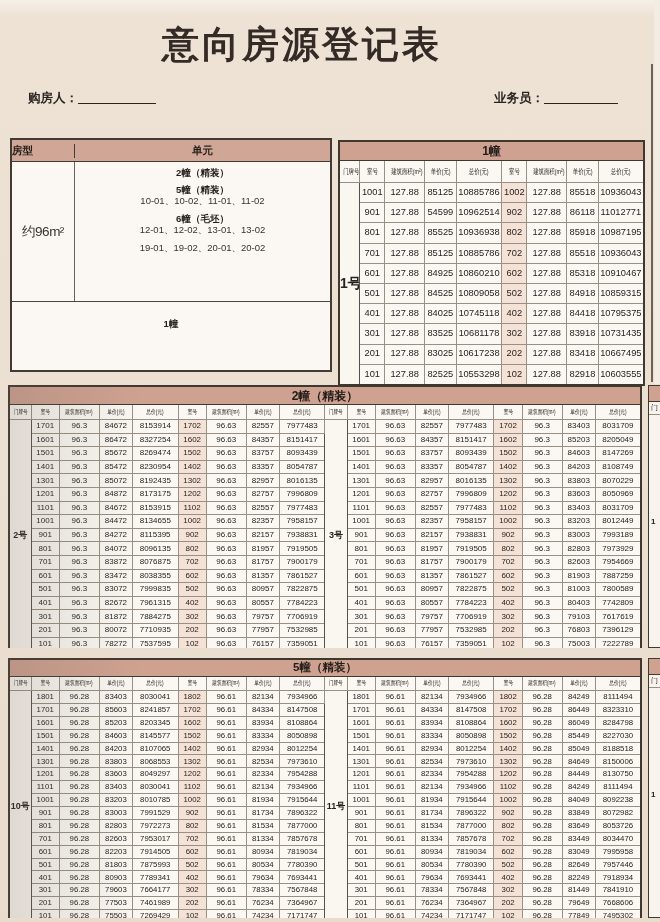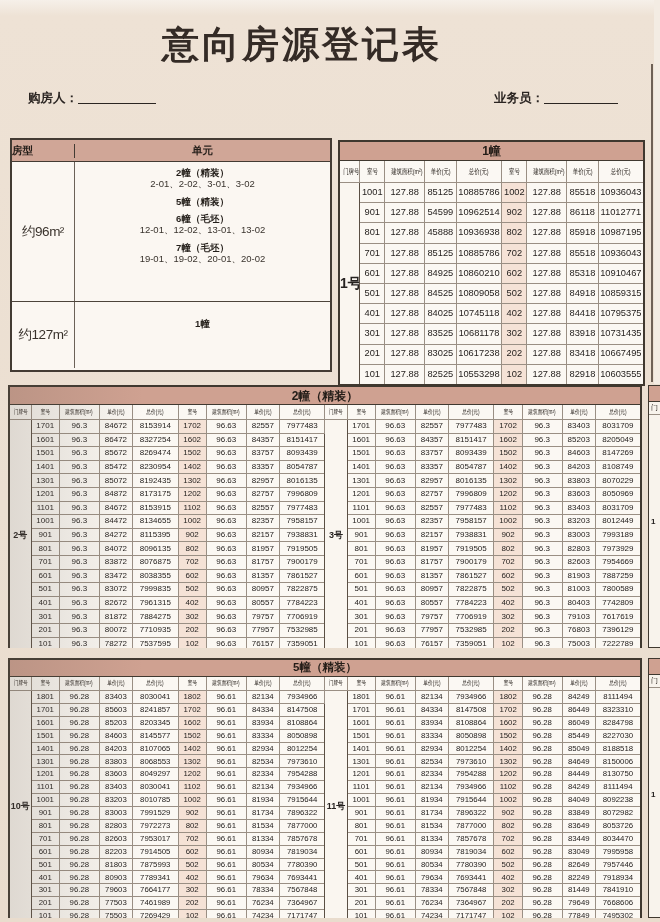--- a/index.html
+++ b/index.html
@@ -96,37 +96,35 @@
 <div class="unit-table">
   <div class="ut-head">
     <div class="c1">房型</div>
     <div class="c2">单元</div>
   </div>
   <div class="ut-row ut-r1">
     <div class="c1">约96m²</div>
     <div class="c2">
         <div class="ugroup">
           <div class="gname">2幢（精装）</div>
-          <div class="gunits">2-01、2-02、3-01、3-02</div>
         </div>
         <div class="ugroup">
           <div class="gname">5幢（精装）</div>
+          <div class="gunits">10-01、10-02、11-01、11-02</div>
         </div>
         <div class="ugroup">
           <div class="gname">6幢（毛坯）</div>
           <div class="gunits">12-01、12-02、13-01、13-02</div>
         </div>
         <div class="ugroup">
-          <div class="gname">7幢（毛坯）</div>
           <div class="gunits">19-01、19-02、20-01、20-02</div>
         </div>
       </div>
   </div>
   <div class="ut-row ut-r2">
-    <div class="c1">约127m²</div>
     <div class="c2">
         <div class="ugroup">
           <div class="gname">1幢</div>
         </div>
       </div>
   </div>
 </div>
 
 <div class="b1-wrap">
   <table class="btable" id="t-b1">
@@ -175,21 +173,21 @@
           <td>54599</td>
           <td>10962514</td>
           <td class="room tint sep">902</td>
           <td>127.88</td>
           <td>86118</td>
           <td>11012771</td>
         </tr>
         <tr>
           <td class="room">801</td>
           <td>127.88</td>
-          <td>45888</td>
+          <td>85525</td>
           <td>10936938</td>
           <td class="room tint sep">802</td>
           <td>127.88</td>
           <td>85918</td>
           <td>10987195</td>
         </tr>
         <tr>
           <td class="room">701</td>
           <td>127.88</td>
           <td>85125</td>

